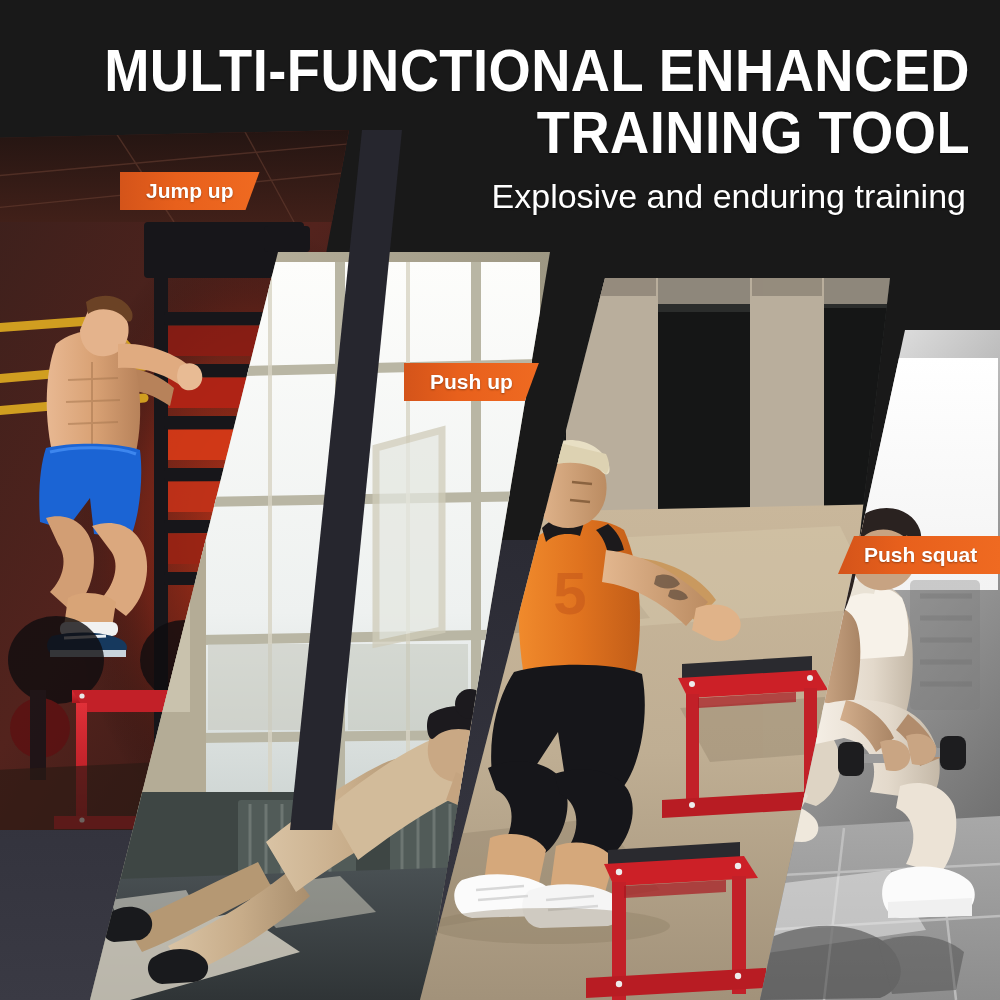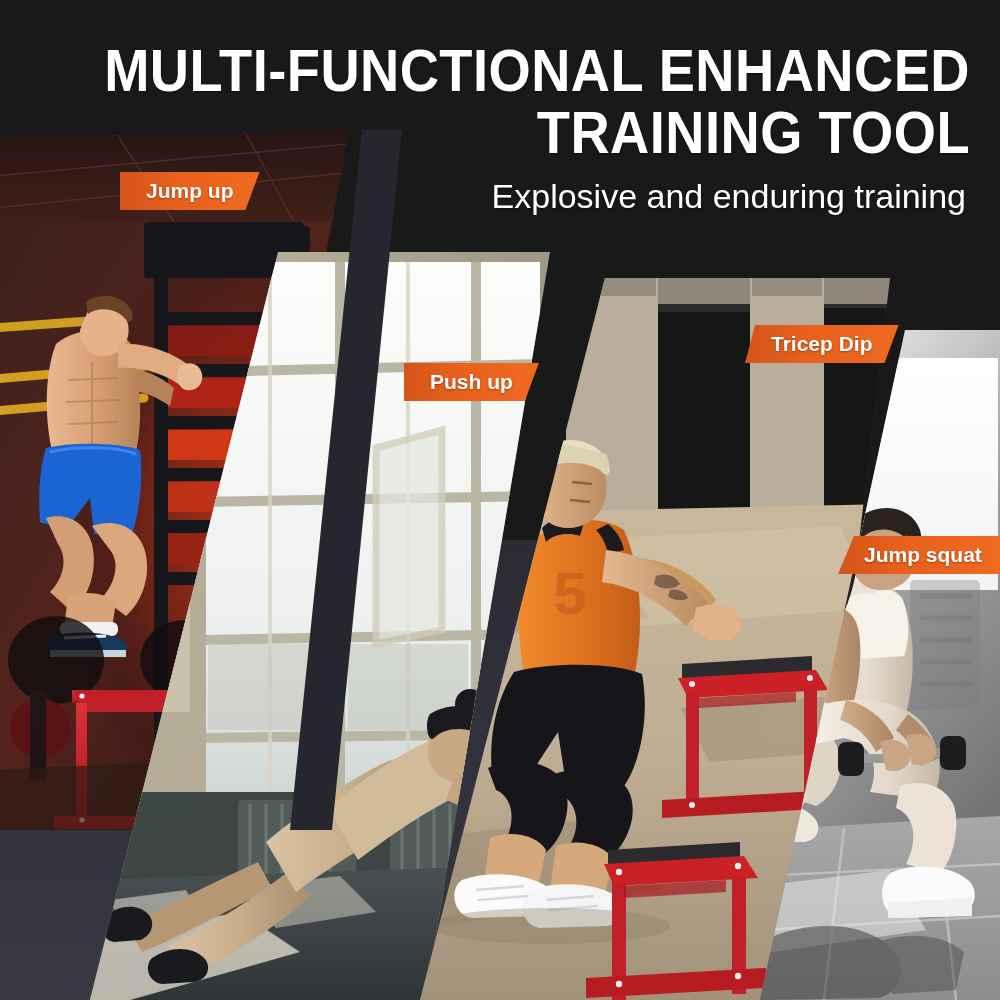--- a/index.html
+++ b/index.html
@@ -584,16 +584,15 @@
   </div>
 
   <div class="header">
     <div class="title-l1">MULTI-FUNCTIONAL ENHANCED</div>
     <div class="title-l2">TRAINING TOOL</div>
     <div class="subtitle">Explosive and enduring training</div>
   </div>
 
   <div class="badge" id="badge2">Push up</div>
   <div class="badge" id="badge1">Jump up</div>
-  <div class="badge" id="badge3">Tricep Dip</div>
-  <div class="badge" id="badge4">Jump squat</div>
+  <div class="badge" id="badge4">Push squat</div>
 
 </div>
 
 </body></html>

